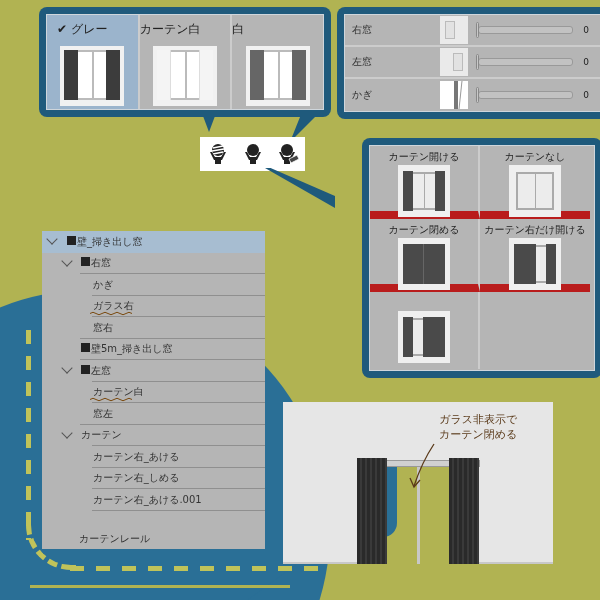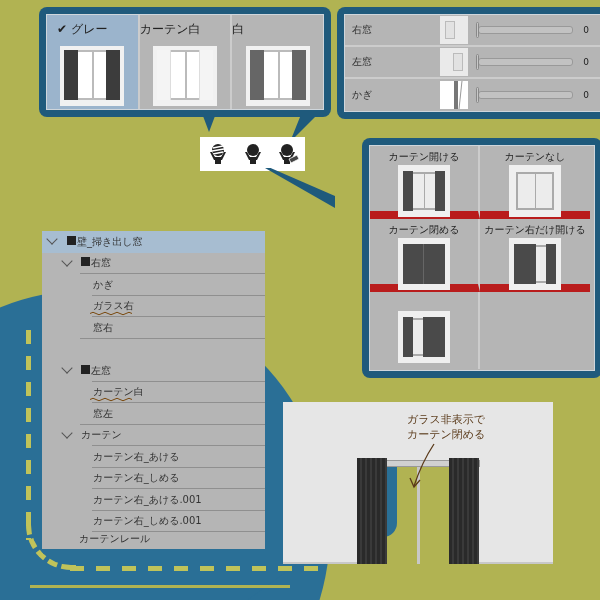--- a/index.html
+++ b/index.html
@@ -68,21 +68,21 @@
   .sq { display: inline-block; width: 9px; height: 9px; background: #222; margin-right: 1px; }
   .squiggle { position: absolute; height: 5px; bottom: 1px; }
 
   
   #render { position: absolute; left: 283px; top: 402px; width: 270px; height: 162px; background: #e6e6e6; border-bottom: 2px solid #c8c8c8; }
   .r-rail { position: absolute; left: 77px; top: 58px; width: 120px; height: 7px; background: #d0d0d0; border: 1px solid #999; }
   .r-glass { position: absolute; left: 100px; top: 65px; width: 70px; height: 97px; background: #b1b352; }
   .r-blue { position: absolute; left: 100px; top: 65px; width: 14px; height: 70px; background: #2a6f96; border-bottom-right-radius: 14px; }
   .r-frame { position: absolute; left: 134px; top: 65px; width: 3px; height: 97px; background: #c8c8c8; }
   .r-curtain { position: absolute; top: 56px; width: 30px; height: 106px; background: repeating-linear-gradient(to right,#2a2a2a 0 3px,#3a3a3a 3px 5px); }
-  .annotation { position: absolute; left: 124px; top: 10px; font-size: 11px; color: #5a3a1a; line-height: 15px; text-align: left; }
+  .annotation { position: absolute; left: 156px; top: 10px; font-size: 11px; color: #5a3a1a; line-height: 15px; text-align: center; }
 </style>
 </head>
 <body>
 
 <div class="bg-circle"></div>
 <div class="bg-band"></div>
 <div class="bg-stripe"></div>
 <div class="dash-v"></div>
 <div class="dash-c"></div>
 <div class="dash-h"></div>
@@ -239,20 +239,24 @@
     <span style="position:absolute;left:51px">窓右</span>
     <div class="line" style="left:38px"></div>
   </div>
   <div class="orow" style="top:64.5px">
     <span style="position:absolute;left:51px">ガラス右</span>
     <svg class="squiggle" style="left:48px;width:42px" viewBox="0 0 42 5">
         <path d="M0 2.5 Q3 0 6 2.5 T12 2.5 T18 2.5 T24 2.5 T30 2.5 T36 2.5 T42 2.5" stroke="#7a4a10" fill="none" stroke-width="1"></path>
       </svg>
     <div class="line" style="left:50px"></div>
   </div>
+  <div class="orow" style="top:107.5px">
+    <span style="position:absolute;left:39px"><span class="sq"></span><span>壁5m_掃き出し窓</span></span>
+    <div class="line" style="left:38px"></div>
+  </div>
   <div class="orow" style="top:129px">
     <span class="chev" style="position:absolute;left:21px"></span>
     <span style="position:absolute;left:39px"><span class="sq"></span><span>左窓</span></span>
     <div class="line" style="left:50px"></div>
   </div>
   <div class="orow" style="top:150.5px">
     <span style="position:absolute;left:51px">カーテン白</span>
     <svg class="squiggle" style="left:48px;width:42px" viewBox="0 0 42 5">
         <path d="M0 2.5 Q3 0 6 2.5 T12 2.5 T18 2.5 T24 2.5 T30 2.5 T36 2.5 T42 2.5" stroke="#7a4a10" fill="none" stroke-width="1"></path>
       </svg>
@@ -270,24 +274,20 @@
   <div class="orow" style="top:236.5px">
     <span style="position:absolute;left:51px">カーテン右_しめる</span>
     <div class="line" style="left:50px"></div>
   </div>
   <div class="orow" style="top:215px">
     <span style="position:absolute;left:51px">カーテン右_あける</span>
     <div class="line" style="left:50px"></div>
   </div>
   <div class="orow" style="top:258px">
     <span style="position:absolute;left:51px">カーテン右_あける.001</span>
-    <div class="line" style="left:50px"></div>
-  </div>
-  <div class="orow" style="top:279.5px">
-    <span style="position:absolute;left:51px">カーテン右_しめる.001</span>
     <div class="line" style="left:50px"></div>
   </div>
   <div class="orow" style="top:297px">
     <span style="position:absolute;left:37px">カーテンレール</span>
   </div>
 </div>
 
 <div id="render">
   <div class="r-glass"></div>
   <div class="r-blue"></div>

